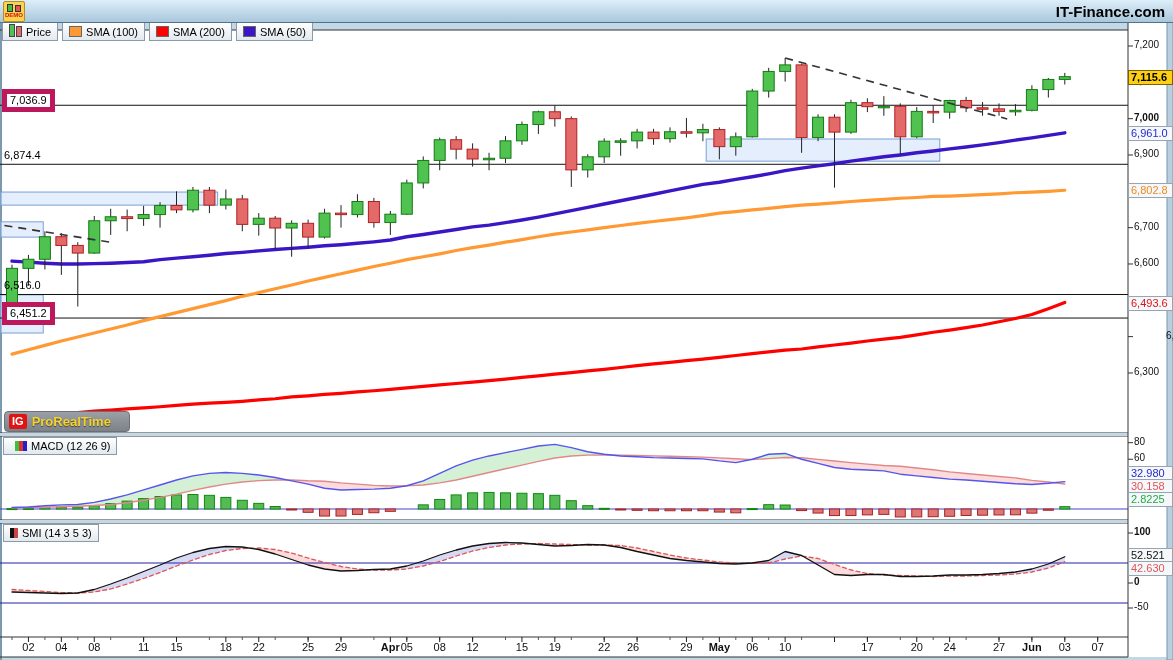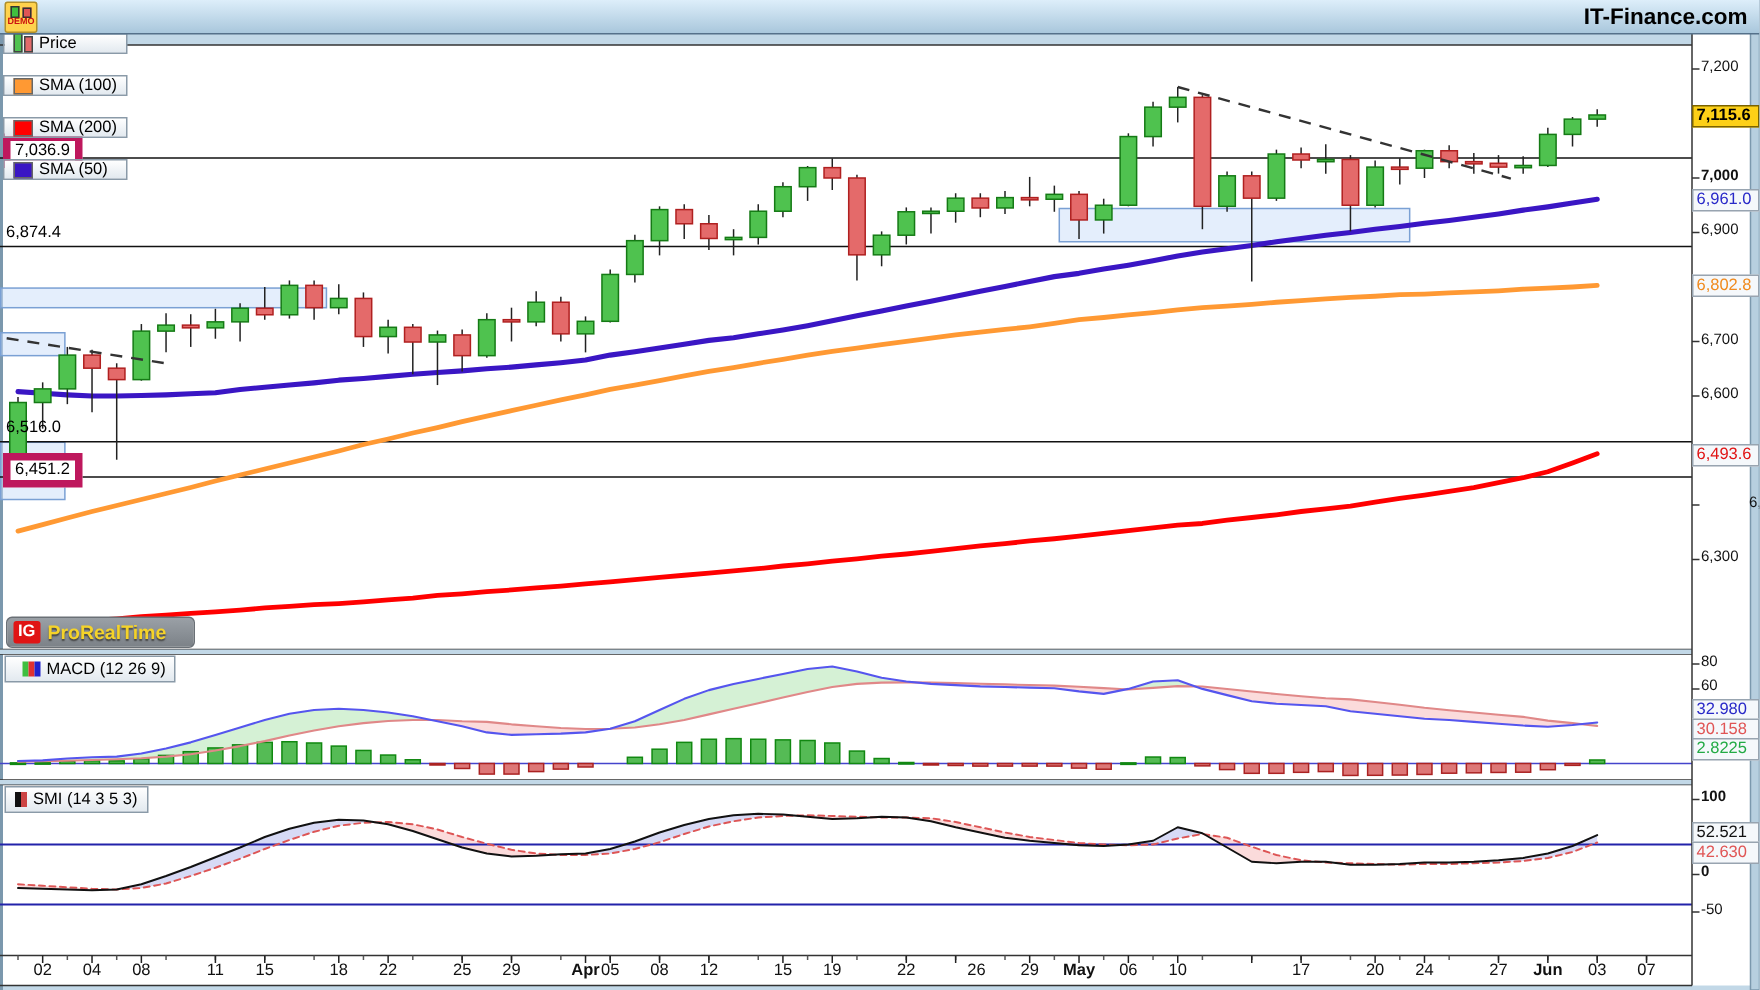--- a/index.html
+++ b/index.html
@@ -11,21 +11,21 @@
   .demo{position:absolute;left:3px;top:1px;width:20px;height:19px;background:#ffd24d;
         border:1px solid #b08f2a;border-radius:2px;display:flex;flex-direction:column;
         align-items:center;justify-content:center;}
   .demo-candles{display:flex;gap:2px;height:7px;align-items:flex-end;}
   .dc{width:4px;height:6px;border:1px solid #333;}
   .dc.g{background:#3fbf3f;}
   .dc.r{background:#e05555;height:5px;}
   .demo-text{font-size:6px;font-weight:bold;color:#cc1111;line-height:6px;letter-spacing:0;}
   .title{position:absolute;left:30px;top:3px;font-size:13px;font-weight:bold;color:#000;}
   .brand{position:absolute;right:8px;top:3px;font-size:15px;font-weight:bold;color:#000;cursor:pointer;}
-  #legendbar{position:absolute;left:2px;top:22px;height:17px;display:flex;gap:14px;z-index:25;flex-direction:column;}
+  #legendbar{position:absolute;left:2px;top:22px;height:17px;display:flex;gap:4px;z-index:25;}
   .chip{display:flex;align-items:center;gap:4px;padding:0 6px;height:17px;
         background:linear-gradient(#ffffff,#e2e9ef);border:1px solid #8a9aa8;
         font-size:11px;color:#000;cursor:pointer;white-space:nowrap;}
   .swatch{width:11px;height:9px;border:1px solid #666;}
   .price-ic{display:flex;gap:1px;align-items:flex-end;height:11px;}
   .price-ic i{display:block;width:4px;height:11px;border:1px solid #444;}
   .price-ic i.g{background:#4fc24f;}
   .price-ic i.r{background:#e46a6a;height:9px;}
   #chart-svg{position:absolute;left:0;top:0;z-index:1;}
   #overlay{position:absolute;left:0;top:0;width:1173px;height:660px;z-index:10;pointer-events:none;}
@@ -460,21 +460,21 @@
       <div class="date-lab" style="left: 258.75px; top: 641px;">22</div>
       <div class="date-lab" style="left: 308.1px; top: 641px;">25</div>
       <div class="date-lab" style="left: 341px; top: 641px;">29</div>
       <div class="date-lab b" style="left: 390.35px; top: 641px;">Apr</div>
       <div class="date-lab" style="left: 406.8px; top: 641px;">05</div>
       <div class="date-lab" style="left: 439.7px; top: 641px;">08</div>
       <div class="date-lab" style="left: 472.6px; top: 641px;">12</div>
       <div class="date-lab" style="left: 521.95px; top: 641px;">15</div>
       <div class="date-lab" style="left: 554.85px; top: 641px;">19</div>
       <div class="date-lab" style="left: 604.2px; top: 641px;">22</div>
-      <div class="date-lab" style="left: 651px; top: 641px;">26</div>
+      <div class="date-lab" style="left: 633px; top: 641px;">26</div>
       <div class="date-lab" style="left: 686.45px; top: 641px;">29</div>
       <div class="date-lab b" style="left: 719.35px; top: 641px;">May</div>
       <div class="date-lab" style="left: 752.25px; top: 641px;">06</div>
       <div class="date-lab" style="left: 785.15px; top: 641px;">10</div>
       <div class="date-lab" style="left: 834.5px; top: 664px; font-family: Liberation Serif, serif;">13</div>
       <div class="date-lab" style="left: 867.4px; top: 641px;">17</div>
       <div class="date-lab" style="left: 916.75px; top: 641px;">20</div>
       <div class="date-lab" style="left: 949.65px; top: 641px;">24</div>
       <div class="date-lab" style="left: 999px; top: 641px;">27</div>
       <div class="date-lab b" style="left: 1031.9px; top: 641px;">Jun</div>

